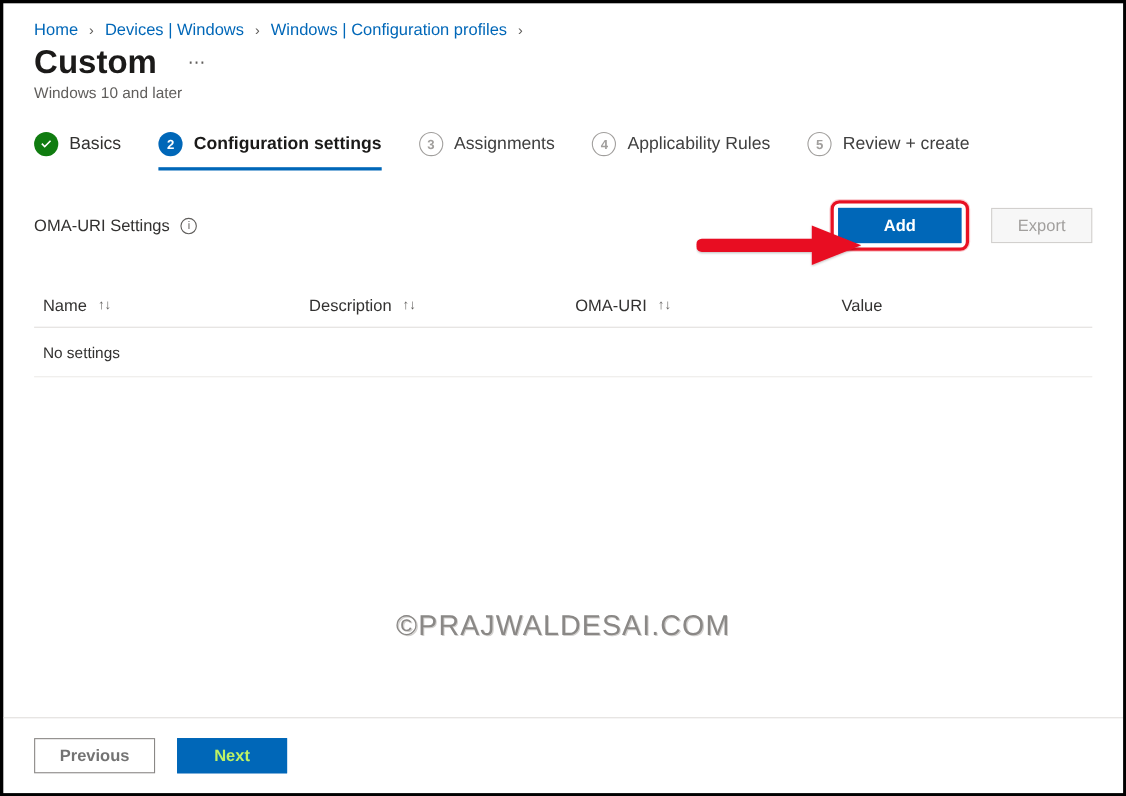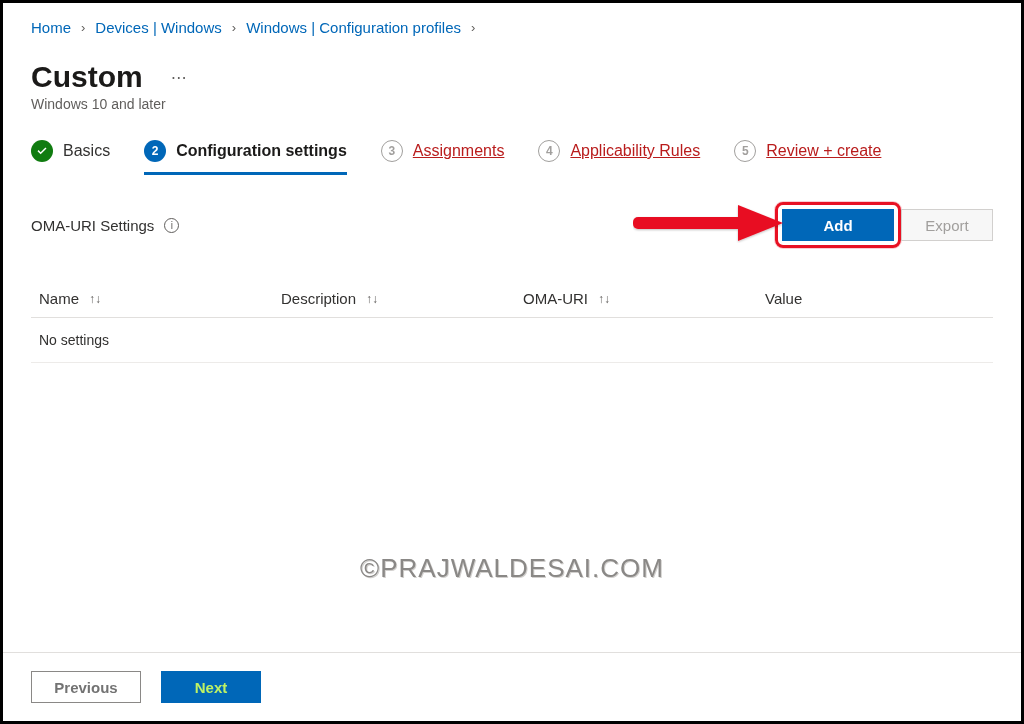--- a/index.html
+++ b/index.html
@@ -16,21 +16,21 @@
   }
   .content-wrap {
     padding: 16px 28px 0 28px;
     height: calc(100% - 80px);
   }
   
   .breadcrumb {
     display: flex;
     align-items: center;
     gap: 10px;
-    margin-bottom: 24px;
+    margin-bottom: 4px;
     font-size: 15px;
   }
   .breadcrumb a { color: #0067b8; text-decoration: none; }
   .breadcrumb .chev { color: #605e5c; font-size: 13px; }
   
   .title-row { display: flex; align-items: center; gap: 28px; }
   .page-title { font-size: 30px; font-weight: 600; color: #1b1a19; }
   .dots { color: #605e5c; font-size: 16px; letter-spacing: 2px; cursor: pointer; }
   .subtitle { font-size: 14px; color: #605e5c; margin-top: 2px; margin-bottom: 28px; }
   
@@ -55,36 +55,36 @@
     width: 22px; height: 22px; border-radius: 50%;
     display: flex; align-items: center; justify-content: center;
     font-size: 12px; font-weight: 600;
   }
   .step.done .badge { background: #107c10; color: #fff; }
   .step.active .badge { background: #0067b8; color: #fff; }
   .step.pending .badge { border: 1.5px solid #a19f9d; color: #a19f9d; background: #fff; }
   .step .label { font-size: 16px; font-weight: 400; }
   .step.done .label { color: #323130; }
   .step.active .label { color: #1b1a19; font-weight: 600; }
-  .step.pending .label { color: #b91c1c; text-decoration: underline; }
+  .step.pending .label { color: #404040; }
   .step.done .badge svg { width: 12px; height: 12px; fill: #fff; }
   
   .section-row {
     display: flex;
     align-items: center;
     justify-content: space-between;
     margin-bottom: 32px;
   }
   .section-left { display: flex; align-items: center; gap: 10px; font-size: 15px; color: #323130; }
   .info-icon {
     width: 15px; height: 15px; border: 1px solid #605e5c; border-radius: 50%;
     display: inline-flex; align-items: center; justify-content: center;
     font-size: 10px; color: #605e5c;
   }
-  .section-right { display: flex; align-items: center; gap: 0; }
+  .section-right { display: flex; align-items: center; gap: 20px; }
   .btn {
     min-width: 92px; height: 32px;
     display: inline-flex; align-items: center; justify-content: center;
     font-size: 15px; cursor: pointer; border: 1px solid transparent;
   }
   .btn-primary { background: #0067b8; color: #fff; border-color: #0067b8; font-weight: 600; min-width: 112px; }
   .btn-default { background: #fff; color: #605e5c; border-color: #c8c6c4; }
   .btn-default.disabled { color: #a19f9d; border-color: #d2d0ce; background:#f7f7f7; }
   .add-highlight {
     border: 3px solid #e81123; border-radius: 8px;
@@ -100,21 +100,21 @@
   }
   
   .tbl { width: 100%; }
   .tbl-head, .tbl-row {
     display: grid;
     grid-template-columns: 1.1fr 1.1fr 1.1fr 1fr;
     align-items: center;
     padding: 10px 8px;
   }
   .tbl-head { color: #323130; font-size: 15px; border-bottom: 1px solid #e1dfdd; }
-  .th { display: flex; align-items: center; gap: 10px; cursor: pointer; }
+  .th { display: flex; align-items: flex-start; gap: 10px; cursor: pointer; }
   .sort {
     display: inline-flex; flex-direction: row; gap: 1px;
     font-size: 12px; color: #605e5c;
   }
   .no-settings { color: #323130; padding: 14px 8px; border-bottom: 1px solid #edebe9; }
   
   .watermark {
     position: absolute; left: 0; right: 0; top: 550px;
     text-align: center; font-size: 26px; font-weight: 400;
     color: #8a8886; letter-spacing: 1px;

